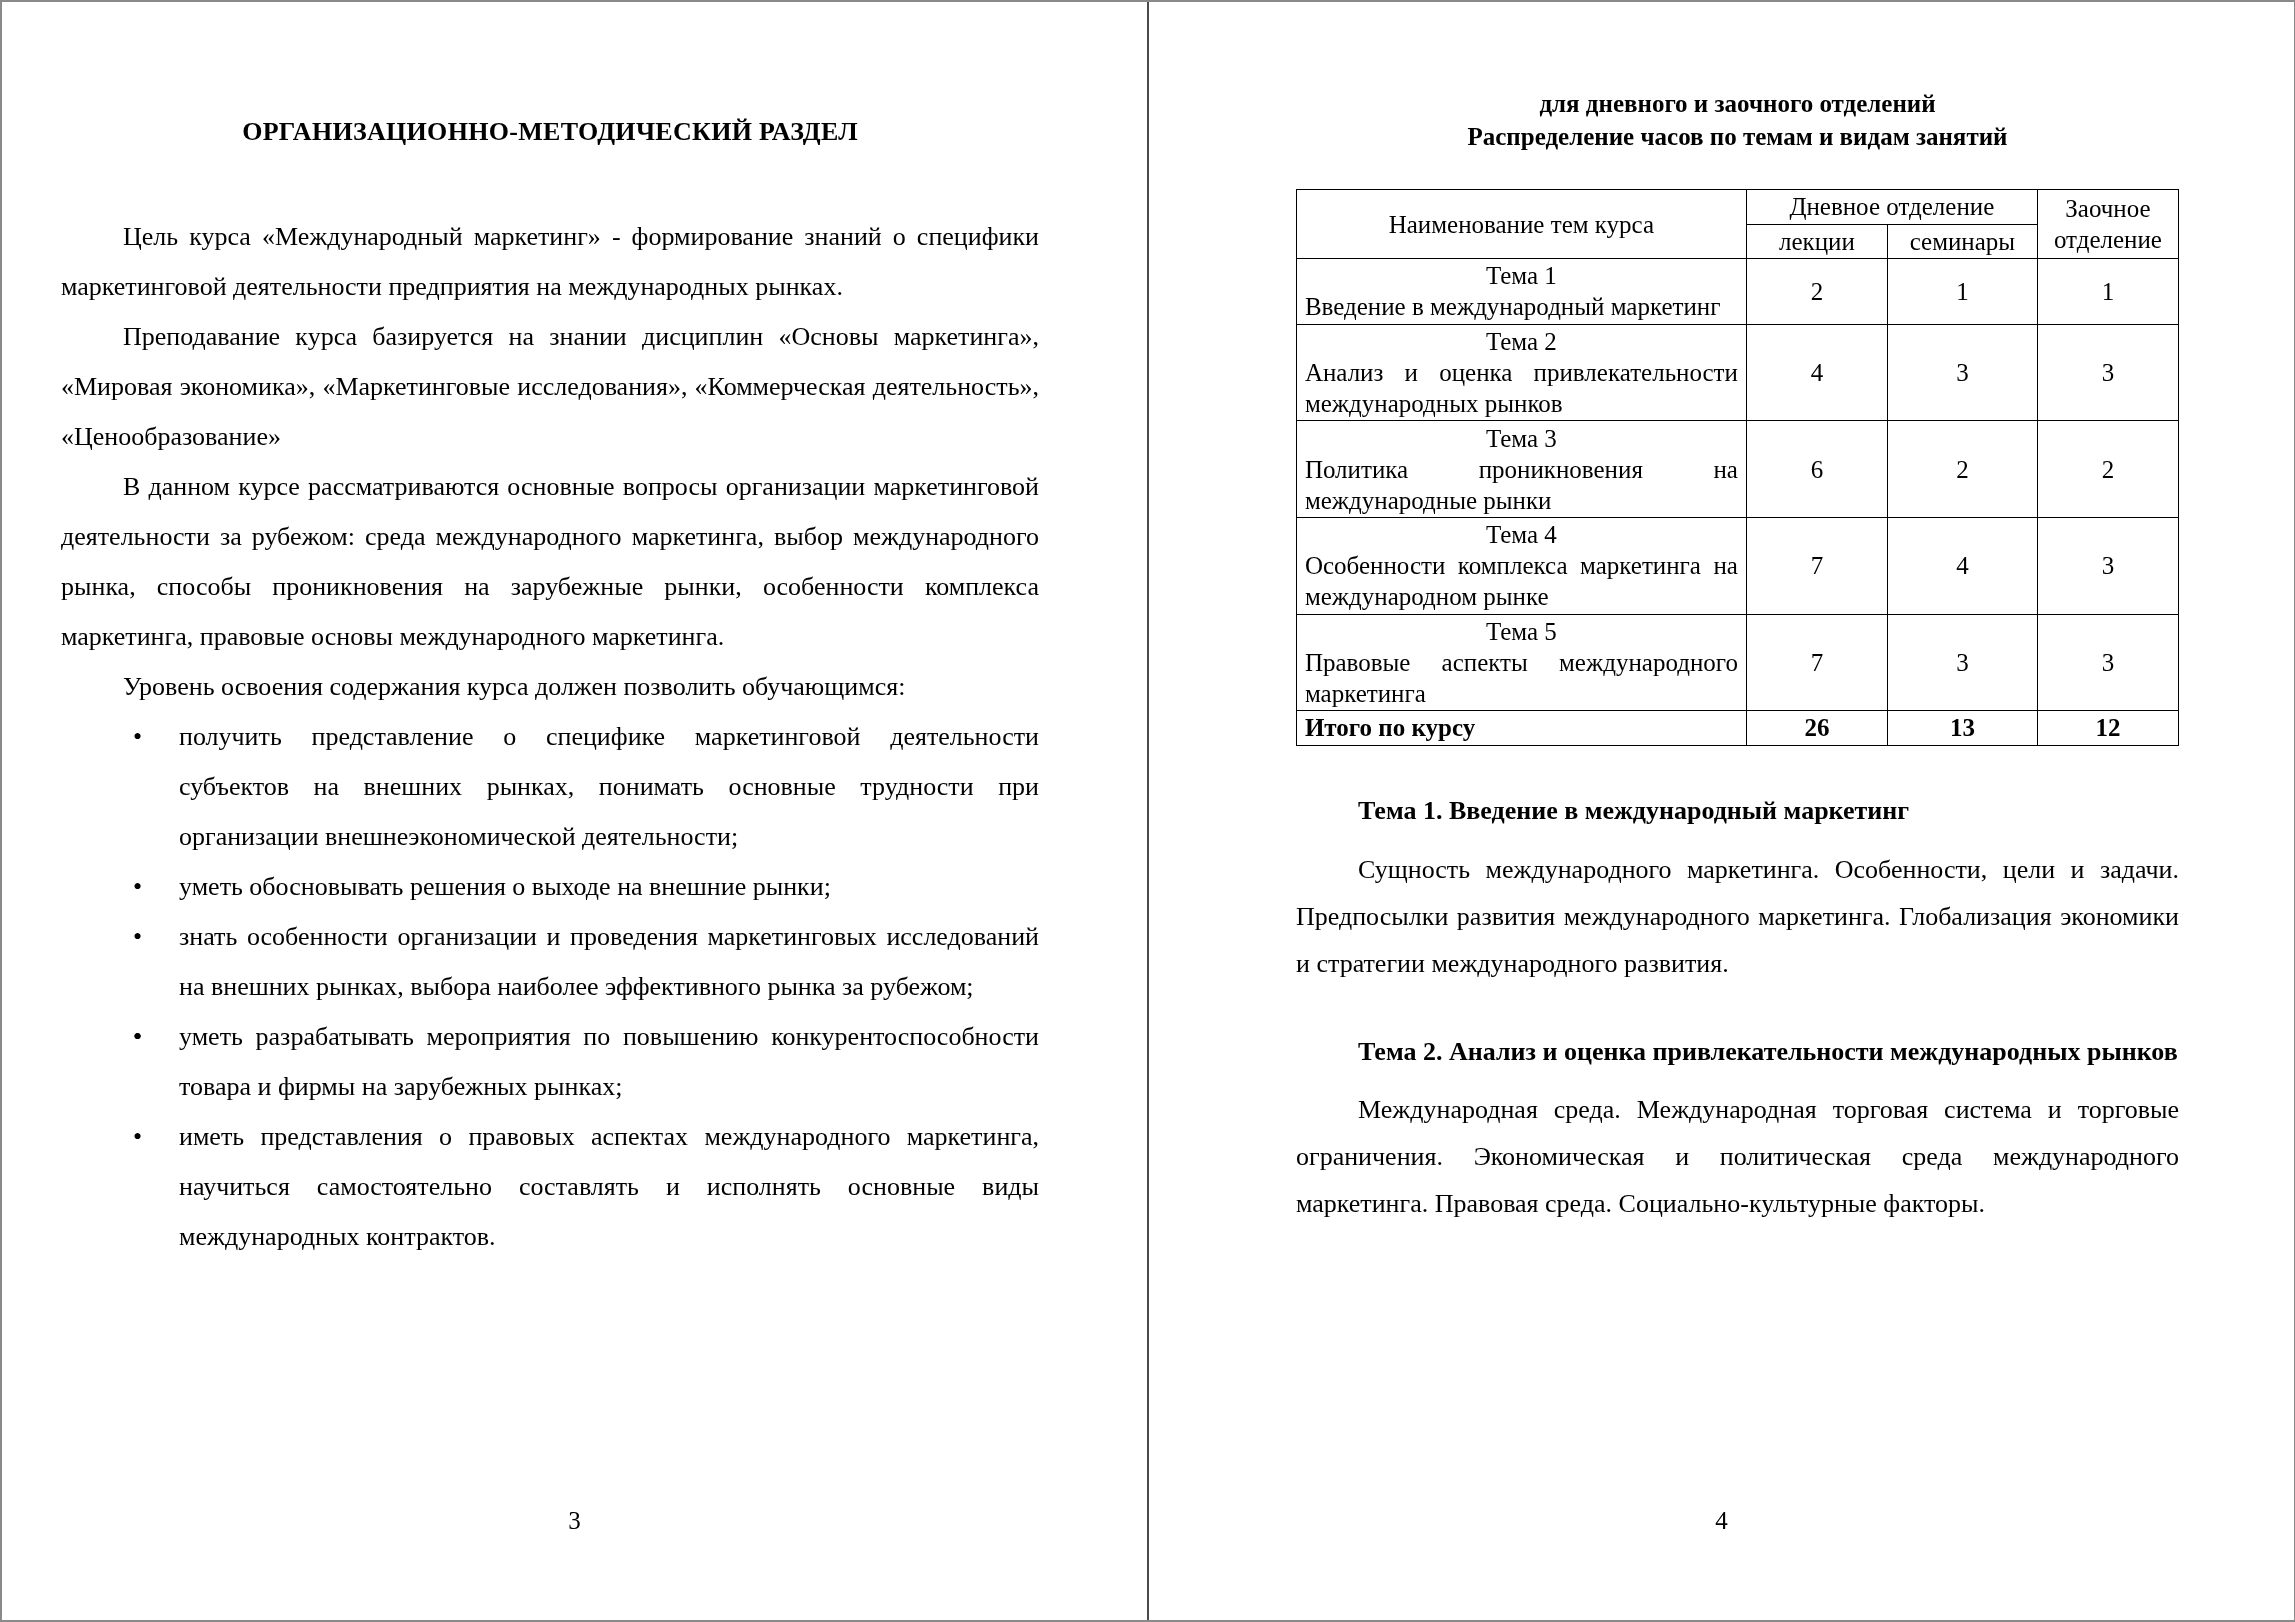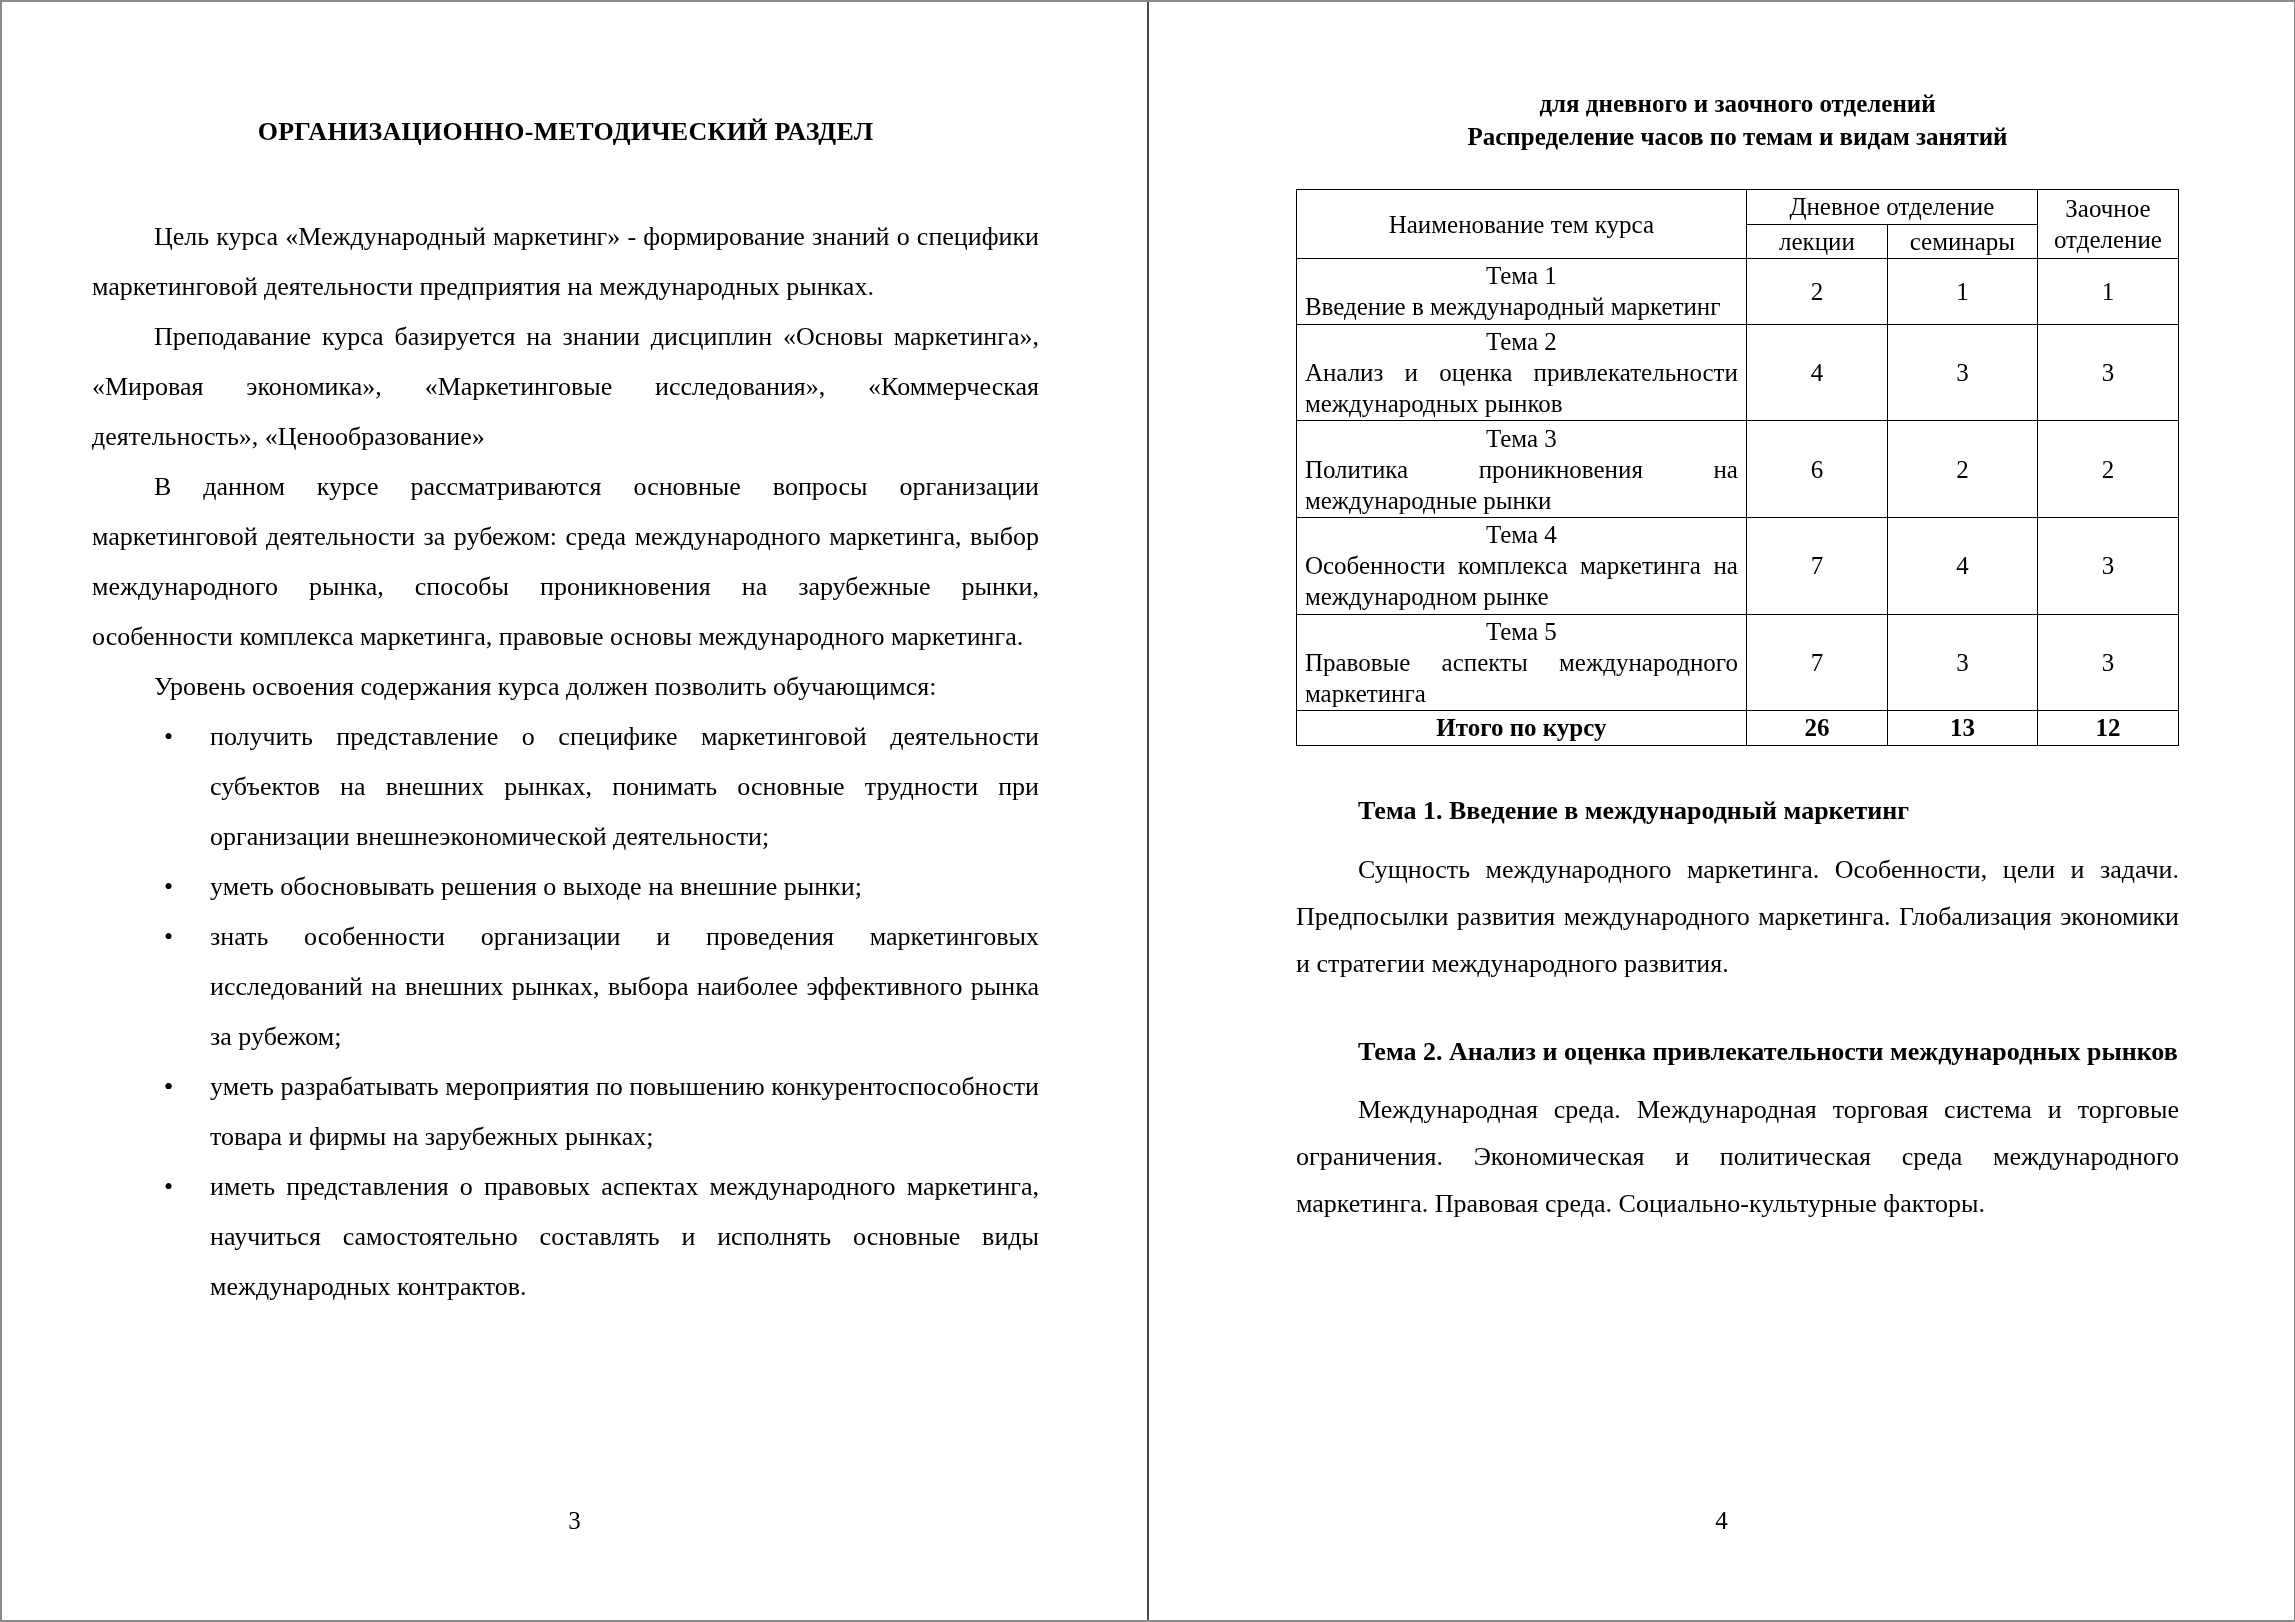--- a/index.html
+++ b/index.html
@@ -14,21 +14,21 @@
     background: #ffffff;
     border: 2px solid #8a8a8a;
     display: flex;
     overflow: hidden;
   }
   .page {
     position: relative;
     width: 50%; height: 100%;
     box-sizing: border-box;
   }
-  .page-left  { border-right: 1.3px solid #4a4a4a; padding: 115px 108px 0 90px; }
+  .page-left  { border-right: 1.3px solid #4a4a4a; padding: 115px 108px 0 59px; }
   .page-right { border-left: 1.3px solid #4a4a4a; padding: 85px 115px 0 147px; }
 
   
   .doc-title {
     font-size: 26px; font-weight: bold;
     text-align: center; letter-spacing: 0.3px;
     margin: 0 0 65px 0;
   }
   .para {
     font-size: 26px; line-height: 50px;
@@ -68,21 +68,21 @@
     vertical-align: middle;
   }
   table.hours th { text-align: center; }
   .col-name { width: 51%; }
   .col-lec  { width: 16%; }
   .col-sem  { width: 17%; }
   .col-zao  { width: 16%; margin-left: 46px; }
   .theme-label { text-align: center; }
   .theme-title { text-align: justify; }
   td.num { text-align: center; }
-  tr.total-row td { font-weight: bold; text-align: center; }
+  tr.total-row td { font-weight: bold; }
 
   .section-title {
     font-size: 26px; font-weight: bold;
     text-align: center;
     margin: 56px 0 0 0;
   }
   .topic-heading {
     font-size: 26px; font-weight: bold; line-height: 47px;
     text-align: justify; text-indent: 62px;
     margin: 41px 0 11.8px 0;

